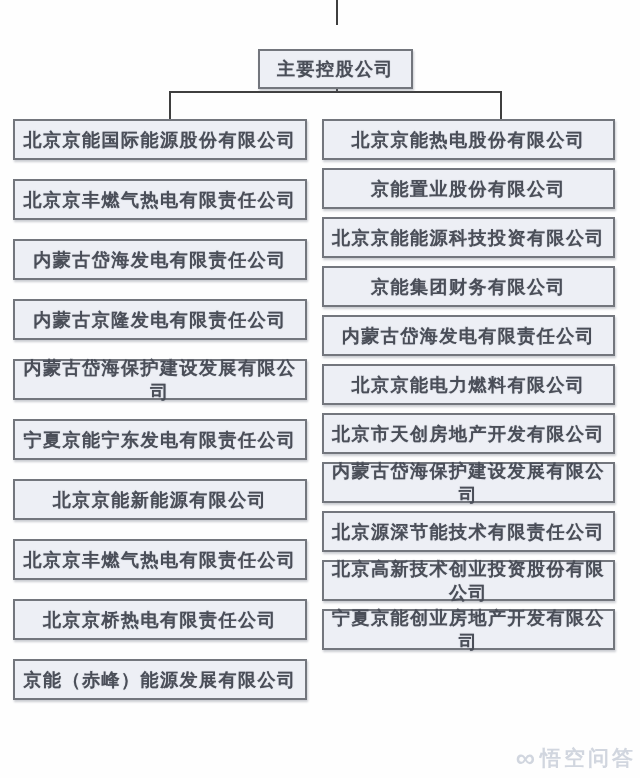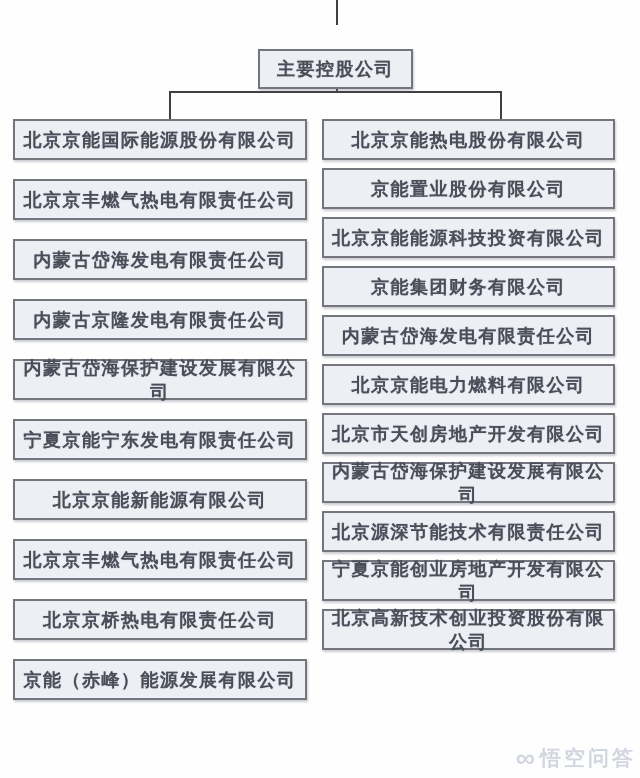--- a/index.html
+++ b/index.html
@@ -80,22 +80,22 @@
   <div class="col col-right">
     <div class="box">北京京能热电股份有限公司</div>
     <div class="box">京能置业股份有限公司</div>
     <div class="box">北京京能能源科技投资有限公司</div>
     <div class="box">京能集团财务有限公司</div>
     <div class="box">内蒙古岱海发电有限责任公司</div>
     <div class="box">北京京能电力燃料有限公司</div>
     <div class="box">北京市天创房地产开发有限公司</div>
     <div class="box">内蒙古岱海保护建设发展有限公司</div>
     <div class="box">北京源深节能技术有限责任公司</div>
+    <div class="box">北京高新技术创业投资股份有限公司</div>
     <div class="box">宁夏京能创业房地产开发有限公司</div>
-    <div class="box">北京高新技术创业投资股份有限公司</div>
   </div>
 
   <div class="watermark">
     <span class="logo">∞</span>
     <span class="wm-text">悟空问答</span>
   </div>
 
 </div>
 
 </body></html>

